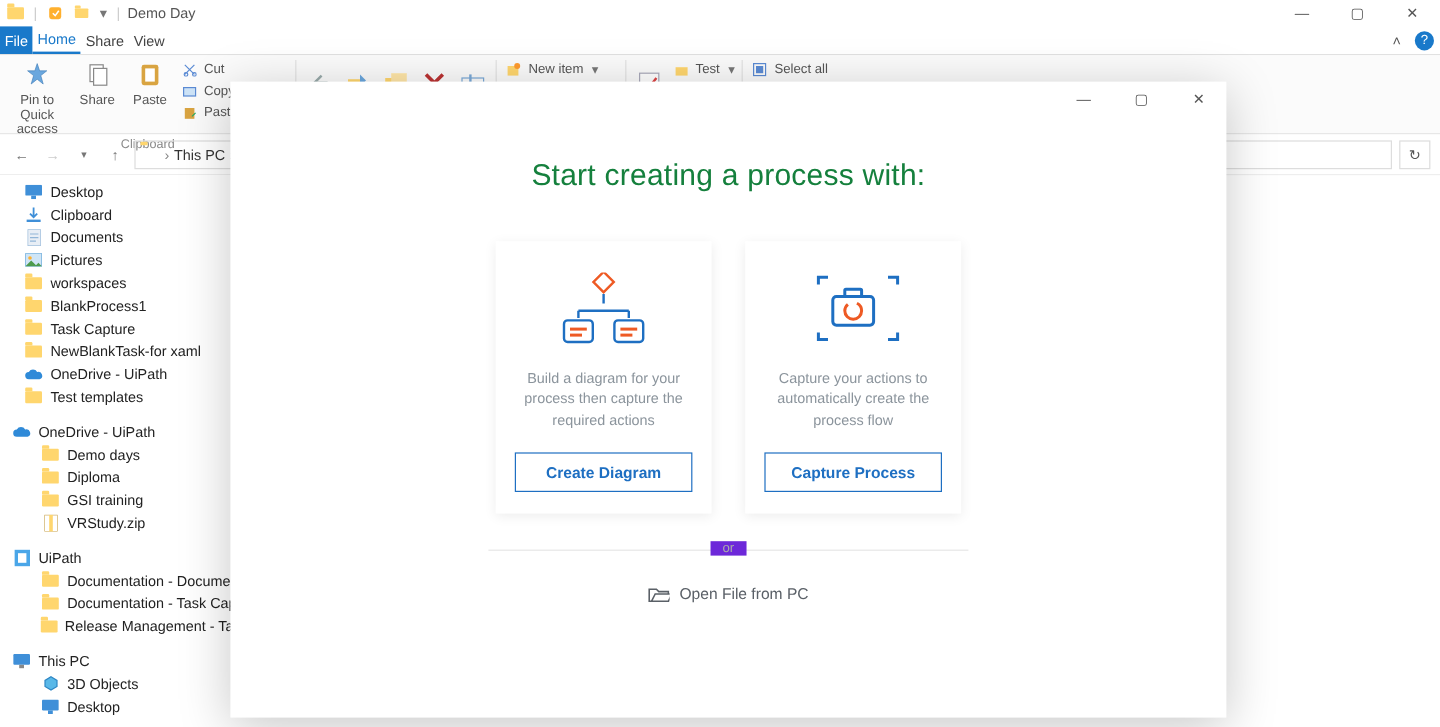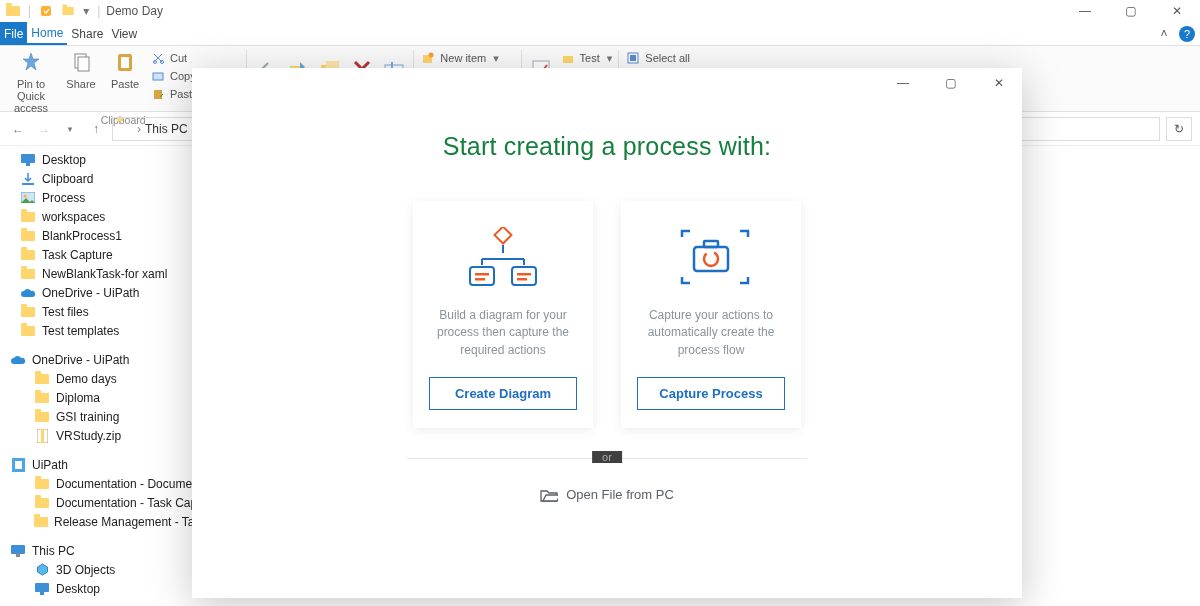--- a/index.html
+++ b/index.html
@@ -60,21 +60,21 @@
 .modal .mtitle { height: 30px; display: flex; align-items: center; justify-content: flex-end; gap: 18px; padding: 0 8px; }
 .modal .mtitle .mb { width: 30px; height: 24px; display: flex; align-items: center; justify-content: center; color: #555; }
 .modal .content { flex: 1; display: flex; flex-direction: column; align-items: center; padding-top: 34px; }
 .modal h1 { font-weight: 400; font-size: 25px; color: #15803d; letter-spacing: .2px; }
 .cards { display: flex; gap: 28px; margin-top: 40px; align-items: center; }
 .card { width: 180px; background: #fff; box-shadow: 0 2px 10px rgba(0,0,0,.08); padding: 24px 16px 18px; display: flex; flex-direction: column; align-items: center; }
 .card .art { height: 66px; display: flex; align-items: center; justify-content: center; margin-bottom: 16px; }
 .card p { font-size: 12px; color: #8b949c; text-align: center; line-height: 1.45; }
 .card .btn { margin-top: 18px; border: 1.5px solid #1e6fc2; color: #1e6fc2; font-weight: 600; font-size: 13px; padding: 8px 0; width: 100%; text-align: center; }
 .divider { width: 400px; border-top: 1px solid #e6e6e6; margin-top: 30px; position: relative; }
-.divider .or { position: absolute; left: 50%; top: -8px; transform: translateX(-50%); background: #404040; padding: 0 10px; color: #aaa; font-size: 11px; }
+.divider .or { position: absolute; left: 50%; top: -8px; transform: translateX(-50%); background: #6d28d9; padding: 0 10px; color: #aaa; font-size: 11px; }
 .openfile { margin-top: 28px; display: flex; align-items: center; gap: 8px; color: #5a6067; font-size: 13px; }
 
 svg { display: block; }
 </style>
 </head>
 <body>
 
 <div class="titlebar">
   <div class="qat">
     <span class="qat-icon">
@@ -323,27 +323,36 @@
       <span class="ic">
         <svg width="12" height="14">
           <path d="M6 1v8M3 6l3 3 3-3" stroke="#3f8fd8" stroke-width="1.5" fill="none"></path>
           <rect y="11" width="12" height="2" fill="#3f8fd8"></rect>
         </svg>
       </span>
       <span>Clipboard</span>
     </div>
   <div class="item">
       <span class="ic">
+        <svg width="11" height="14">
+          <rect width="11" height="14" fill="#e8eef5" stroke="#92b6d8"></rect>
+          <path d="M2 4h7M2 7h7M2 10h5" stroke="#92b6d8"></path>
+        </svg>
+      </span>
+      <span>Documents</span>
+    </div>
+  <div class="item">
+      <span class="ic">
         <svg width="14" height="11">
           <rect width="14" height="11" fill="#cfe5f6" stroke="#5fa3d8"></rect>
           <circle cx="4" cy="4" r="1.5" fill="#ffb02e"></circle>
           <path d="M0 11l5-5 4 4 2-2 3 3z" fill="#4d9b4d"></path>
         </svg>
       </span>
-      <span>Process</span>
+      <span>Pictures</span>
     </div>
   <div class="item">
       <span class="ic">
         <span class="folder-y"></span>
       </span>
       <span>workspaces</span>
     </div>
   <div class="item">
       <span class="ic">
         <span class="folder-y"></span>
@@ -362,26 +371,20 @@
       </span>
       <span>NewBlankTask-for xaml</span>
     </div>
   <div class="item">
       <span class="ic">
         <svg width="16" height="10">
           <path d="M4 9a3 3 0 010-6 4 4 0 017 0 3 3 0 012 6z" fill="#2f8ad8"></path>
         </svg>
       </span>
       <span>OneDrive - UiPath</span>
-    </div>
-  <div class="item">
-      <span class="ic">
-        <span class="folder-y"></span>
-      </span>
-      <span>Test files</span>
     </div>
   <div class="item">
       <span class="ic">
         <span class="folder-y"></span>
       </span>
       <span>Test templates</span>
     </div>
   <div class="gap"></div>
   <div class="item" style="padding-left:10px">
       <span class="ic">

